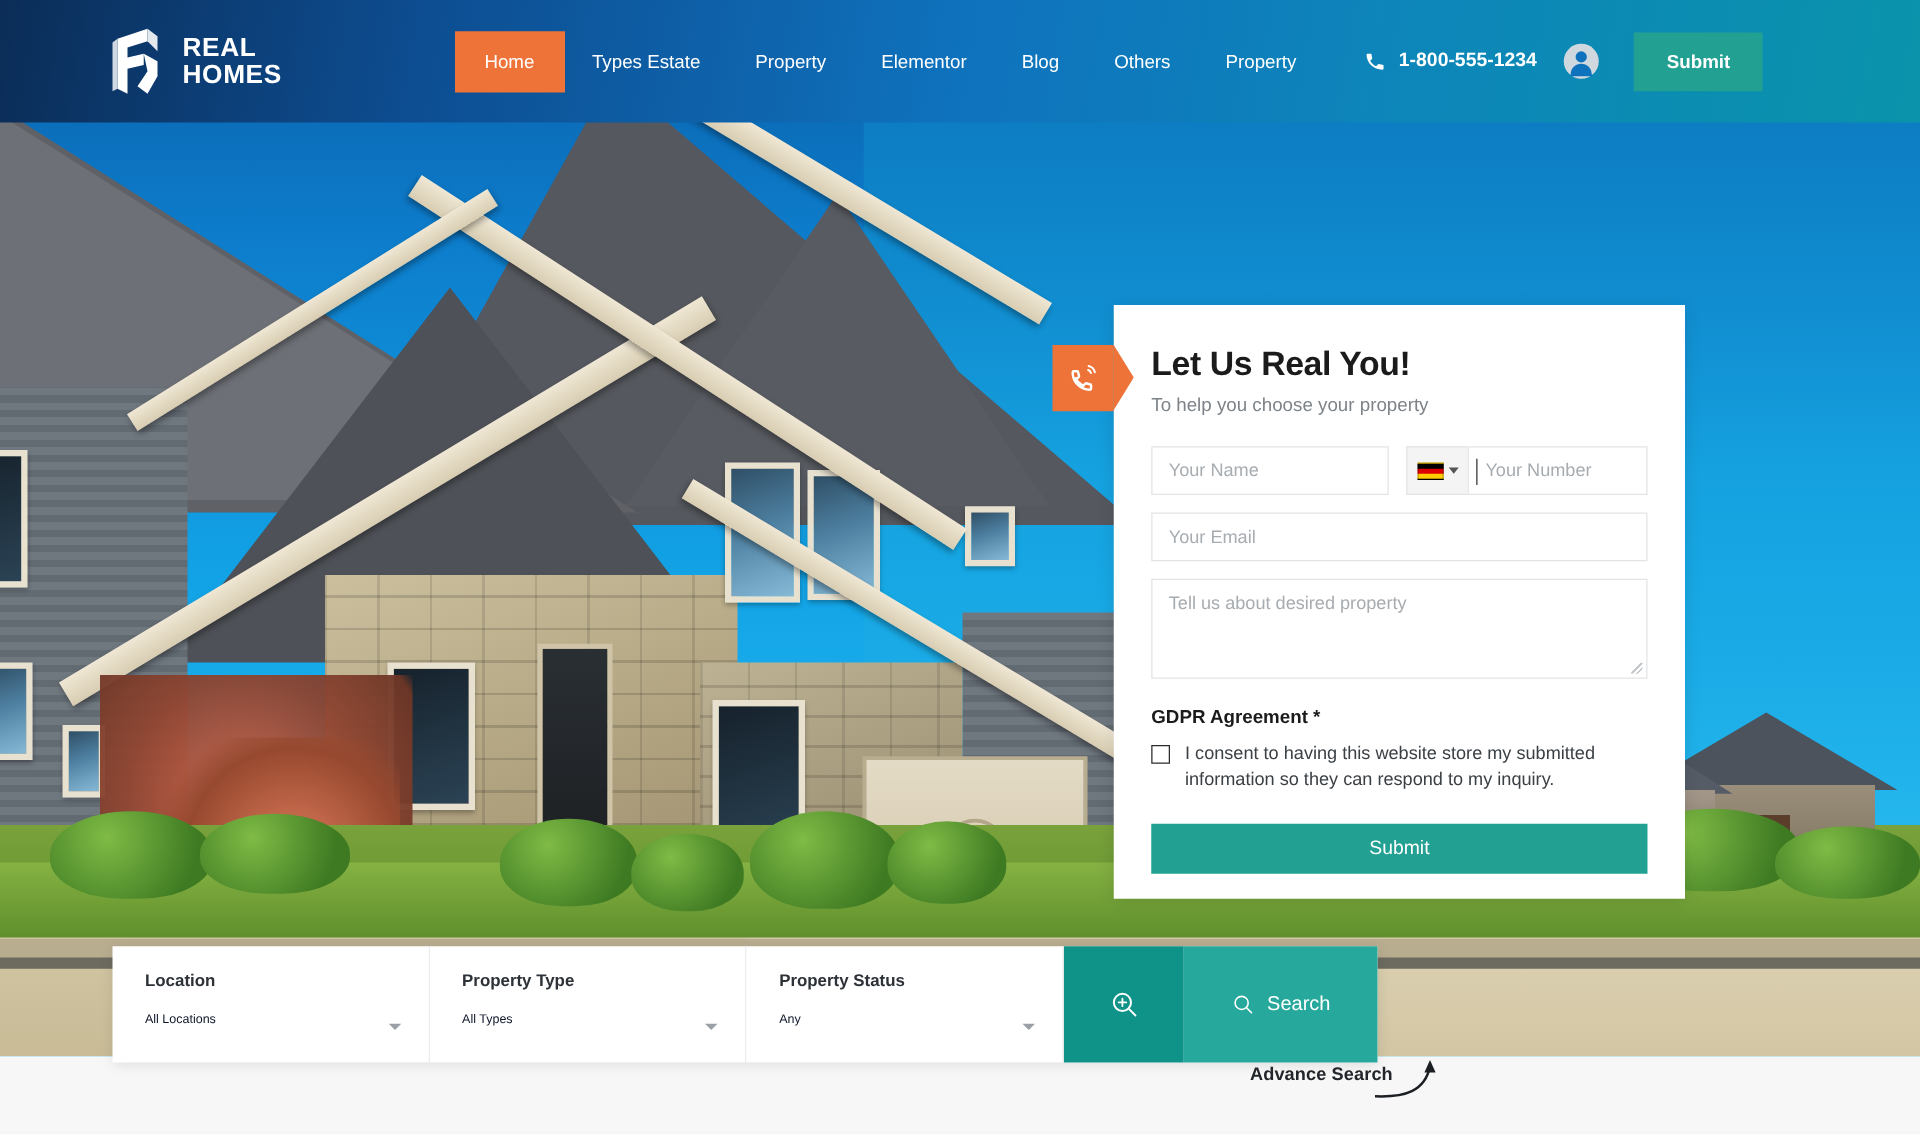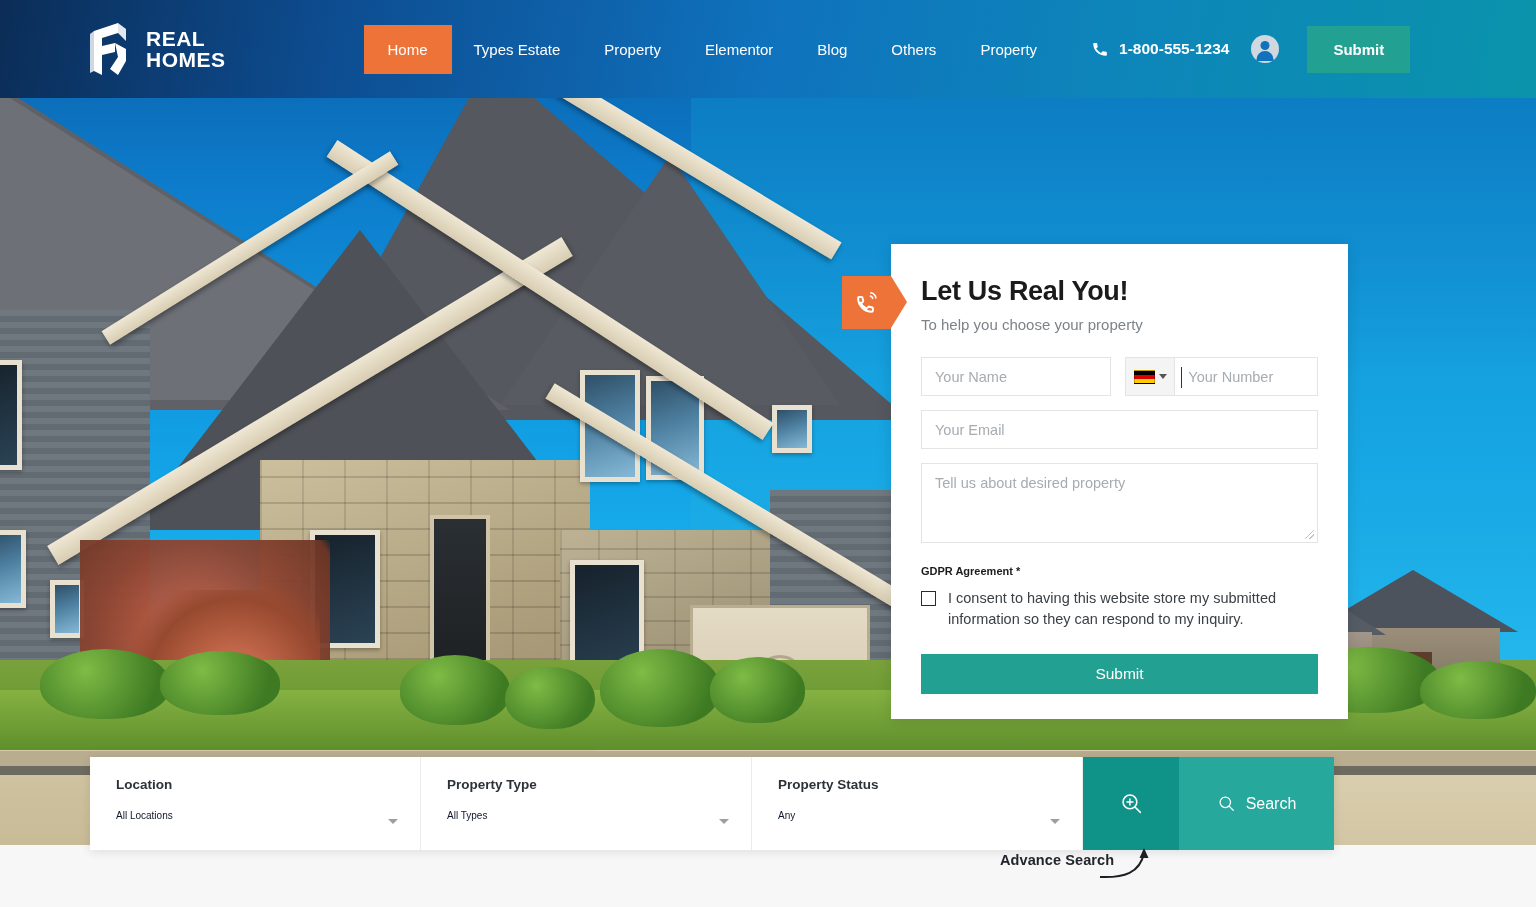--- a/index.html
+++ b/index.html
@@ -238,33 +238,33 @@
   .fld-area {
     width: 397px; height: 80px; margin-top: 14px; border: 1px solid #e2e4e6;
     font-size: 14.5px; color: #a7acb1; padding: 11px 13px; position: relative; background: #fff;
   }
   .resize-grip {
     position: absolute; right: 3px; bottom: 3px; width: 9px; height: 9px;
     background:
       linear-gradient(135deg, transparent 0 45%, #c4c7ca 45% 55%, transparent 55%),
       linear-gradient(135deg, transparent 0 70%, #c4c7ca 70% 80%, transparent 80%);
   }
-  .gdpr-title { font-size: 11px; font-weight: bold; color: #1b1b1b; margin-top: 22px; }
+  .gdpr-title { font-size: 15px; font-weight: bold; color: #1b1b1b; margin-top: 22px; }
   .gdpr-row { display: flex; gap: 12px; margin-top: 11px; }
   .cbox { width: 15px; height: 15px; border: 1.5px solid #2b2b2b; background: #fff; flex: none; margin-top: 3px; cursor: pointer; }
   .gdpr-text { font-size: 14.5px; color: #3b4045; line-height: 1.48; width: 360px; }
   .card-submit {
     width: 397px; height: 40px; background: #22a193; color: #fff; border: none;
     font-size: 15.5px; margin-top: 23px; cursor: pointer;
     font-family: "Liberation Sans", sans-serif;
   }
 
   
   .searchbar {
-    position: absolute; left: 90px; top: 757px; width: 1244px; height: 93px; z-index: 16;
+    position: absolute; left: 90px; top: 757px; width: 1012px; height: 93px; z-index: 16;
     display: flex; background: #fff; box-shadow: 0 2px 10px rgba(0,0,0,.10);
   }
   .sb-field { flex: 1; padding: 20px 26px 0 26px; border-right: 1px solid #ececec; position: relative; }
   .sb-label { font-size: 13.5px; font-weight: bold; color: #2d3238; }
   .sb-value { font-size: 10px; color: #0f172a; margin-top: 18px; }
   .sb-caret {
     position: absolute; right: 22px; bottom: 26px;
     width: 0; height: 0; border-left: 5px solid transparent; border-right: 5px solid transparent;
     border-top: 5px solid #9aa0a6;
   }

